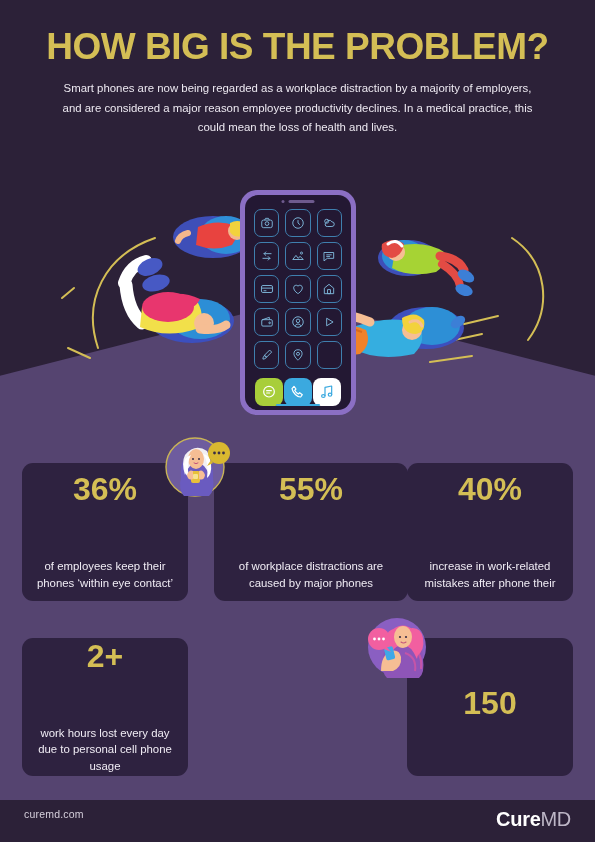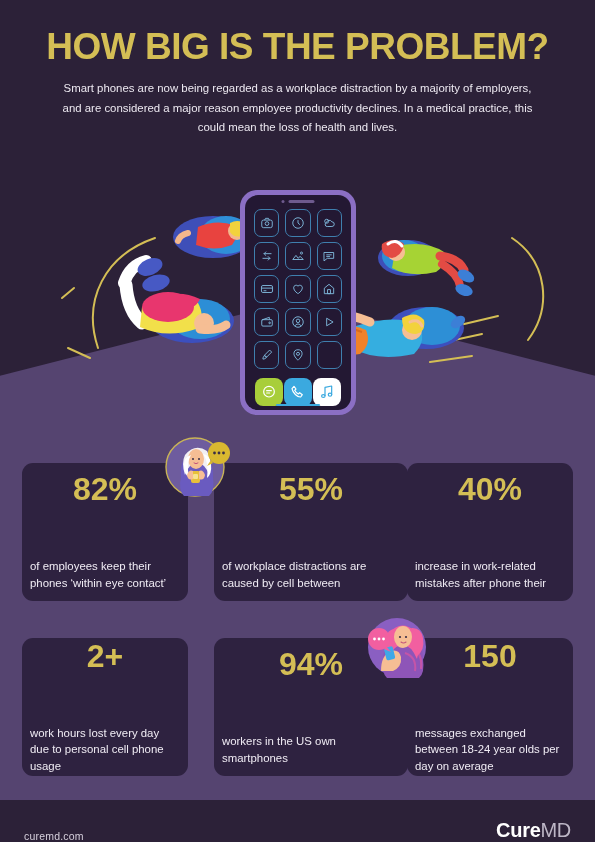--- a/index.html
+++ b/index.html
@@ -14,22 +14,22 @@
 
   
   .bg-base{position:absolute;inset:0;background:#2C2138;}
   .bg-mountain{
     position:absolute;left:0;top:300px;width:595px;height:522px;
     background:#554470;
     clip-path:polygon(0% 14.5%, 50% 0%, 100% 14.5%, 100% 100%, 0% 100%);
   }
   .footer-band{
     position:absolute;left:0;bottom:0;width:595px;height:42px;
-    background:#2C2138;display:flex;align-items:flex-end;
-    justify-content:space-between;padding:0 24px;box-sizing:border-box;
+    background:#2C2138;display:flex;align-items:flex-start;
+    justify-content:space-between;padding:8px 24px;box-sizing:border-box;
   }
   .footer-url{color:#D6D0DC;font-size:10.5px;letter-spacing:.2px;}
   .footer-logo{font-size:20px;letter-spacing:-.3px;}
   .footer-logo .c{color:#FFFFFF;font-weight:bold;}
   .footer-logo .m{color:#BDB6C6;font-weight:normal;}
 
   
   .header{position:absolute;left:0;top:0;width:595px;text-align:center;z-index:5;}
   .title{
     color:#D4BE55;font-size:37px;font-weight:bold;letter-spacing:-.5px;
@@ -73,21 +73,21 @@
   .swoosh{position:absolute;z-index:2;}
 
   
   .cards{position:absolute;left:0;top:0;width:595px;height:842px;z-index:6;pointer-events:none;}
   .card{
     position:absolute;background:#2E2240;border-radius:11px;
     display:flex;flex-direction:column;align-items:center;justify-content:center;
     box-sizing:border-box;padding:10px 8px;pointer-events:auto;
   }
   .card-value{color:#D4BE55;font-size:32px;font-weight:bold;line-height:1;margin-bottom:9px;}
-  .card-label{color:#F0ECF4;font-size:11.4px;line-height:1.42;text-align:left;margin-top:44px;}
+  .card-label{color:#F0ECF4;font-size:11.4px;line-height:1.42;text-align:center;margin-top:44px;}
   .r1{top:463px;height:138px;}
   .r2{top:638px;height:138px;}
   .c1{left:22px;width:166px;}
   .c2{left:214px;width:194px;}
   .c3{left:407px;width:166px;}
 
   
   .avatar{position:absolute;z-index:7;}
 </style>
 </head>
@@ -324,42 +324,37 @@
     <rect x="30" y="40" width="9" height="13" rx="2" fill="#3FA8E8" transform="rotate(-14 34 46)"></rect>
     <circle cx="24" cy="32" r="11" fill="#F25FA0"></circle>
     <path d="M31 39 l5 6 -7 -3z" fill="#F25FA0"></path>
     <circle cx="19.5" cy="32" r="1.4" fill="#FFFFFF"></circle>
     <circle cx="24" cy="32" r="1.4" fill="#FFFFFF"></circle>
     <circle cx="28.5" cy="32" r="1.4" fill="#FFFFFF"></circle>
   </svg>
 
   <div class="cards">
     <div class="card r1 c1">
-      <div class="card-value">82%</div>
+      <div class="card-value">36%</div>
       <div class="card-label">of employees keep their phones ‘within eye contact’</div>
     </div>
     <div class="card r1 c2">
       <div class="card-value">55%</div>
-      <div class="card-label">of workplace distractions are caused by cell between</div>
+      <div class="card-label">of workplace distractions are caused by major phones</div>
     </div>
     <div class="card r1 c3">
       <div class="card-value">40%</div>
       <div class="card-label">increase in work-related mistakes after phone their</div>
     </div>
     <div class="card r2 c1">
       <div class="card-value">2+</div>
       <div class="card-label">work hours lost every day due to personal cell phone usage</div>
     </div>
-    <div class="card r2 c2">
-      <div class="card-value">94%</div>
-      <div class="card-label">workers in the US own smartphones</div>
-    </div>
     <div class="card r2 c3">
       <div class="card-value">150</div>
-      <div class="card-label">messages exchanged between 18-24 year olds per day on average</div>
     </div>
   </div>
 
   <div class="footer-band">
     <span class="footer-url">curemd.com</span>
     <span class="footer-logo"><span class="c">Cure</span><span class="m">MD</span></span>
   </div>
 
 </div>
 

